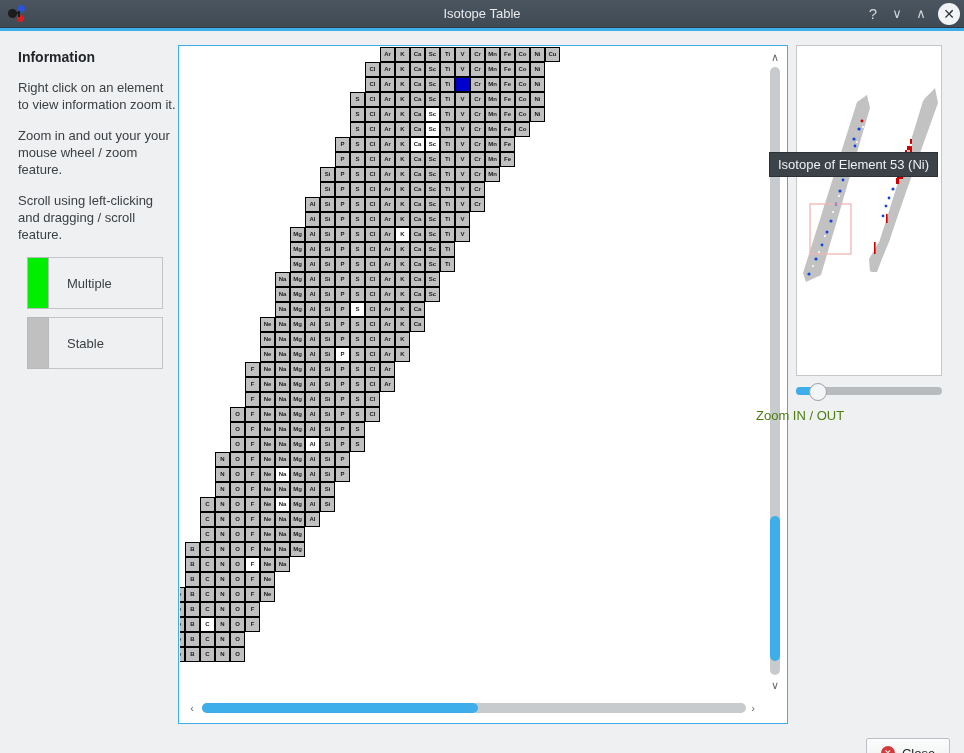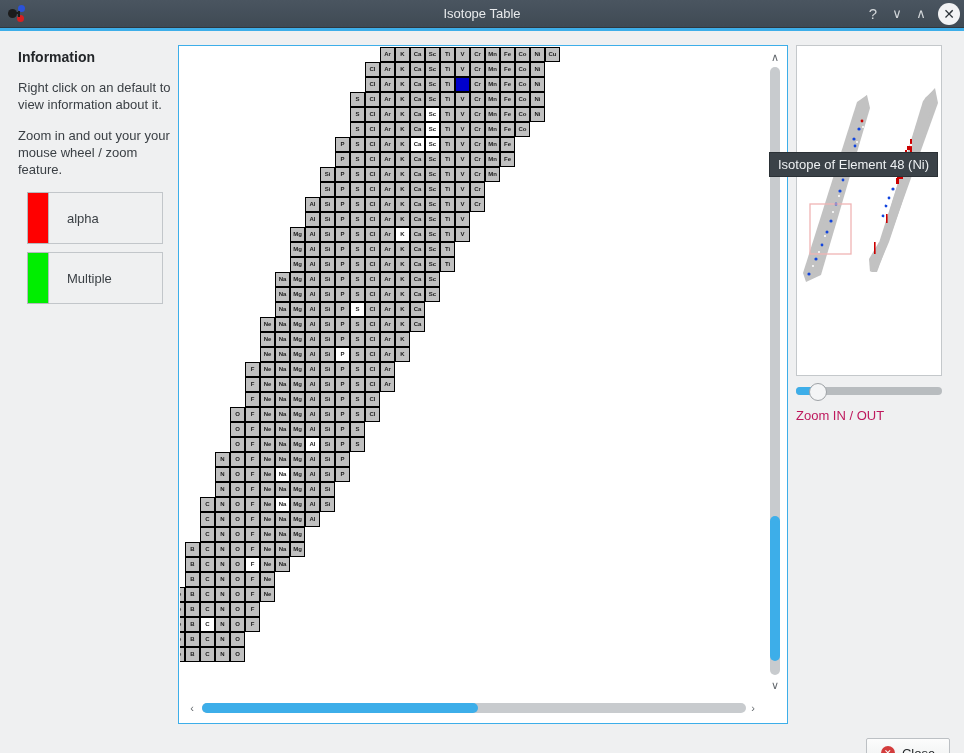--- a/index.html
+++ b/index.html
@@ -165,22 +165,22 @@
   }
   #zs-fill {
     position: absolute; left: 0; top: 4px; width: 22px; height: 8px;
     background: #3daee9; border-radius: 4px 0 0 4px;
   }
   #zs-handle {
     position: absolute; left: 13px; top: 0px; width: 18px; height: 18px;
     background: #f4f5f6; border: 1px solid #9ea2a6; border-radius: 50%;
   }
   #zoom-label {
-    position: absolute; left: 796px; top: 377px;
-    font-size: 13px; color: #be185d;
+    position: absolute; left: 756px; top: 377px;
+    font-size: 13px; color: #4d7c0f;
   }
 
   
   #close-button {
     position: absolute; left: 866px; top: 707px;
     width: 84px; height: 30px;
     background: linear-gradient(to bottom,#fcfcfc,#eceeef);
     border: 1px solid #bcc0c4; border-radius: 2px;
     display: flex; align-items: center; justify-content: center;
     font-size: 13px; color: #232629;
@@ -208,30 +208,31 @@
   <div class="win-btn" id="btn-min">∨</div>
   <div class="win-btn" id="btn-max">∧</div>
   <div id="btn-close">✕</div>
 </div>
 <div id="accent-strip"></div>
 
 <div id="content">
 
   <div id="info-panel">
     <div id="info-title">Information</div>
-    <p class="info-para">Right click on an default to view information about it.</p>
+    <p class="info-para">Right click on an element to view information zoom it.</p>
     <p class="info-para">Zoom in and out your your mouse wheel / zoom feature.</p>
+    <p class="info-para">Scroll using left-clicking and dragging / scroll feature.</p>
     <div id="legend-list">
-        <div class="legend-item">
-          <div class="legend-swatch" style="background: rgb(255, 0, 0);"></div>
-          <div class="legend-label">alpha</div>
-        </div>
         <div class="legend-item">
           <div class="legend-swatch" style="background: rgb(0, 238, 0);"></div>
           <div class="legend-label">Multiple</div>
+        </div>
+        <div class="legend-item">
+          <div class="legend-swatch" style="background: rgb(192, 192, 192);"></div>
+          <div class="legend-label">Stable</div>
         </div>
       </div>
   </div>
 
   <div id="chart-frame">
     <div id="chart-viewport">
       <div id="grid-layer">
           <div class="cell c-stable" style="left: 200px; top: 0px;">Ar</div>
           <div class="cell c-stable" style="left: 215px; top: 0px;">K</div>
           <div class="cell c-stable" style="left: 230px; top: 0px;">Ca</div>
@@ -626,21 +627,21 @@
           <div class="cell c-stable" style="left: 35px; top: 585px;">N</div>
           <div class="cell c-stable" style="left: 50px; top: 585px;">O</div>
           <div class="cell c-stable" style="left: -10px; top: 600px;">Be</div>
           <div class="cell c-stable" style="left: 5px; top: 600px;">B</div>
           <div class="cell c-stable" style="left: 20px; top: 600px;">C</div>
           <div class="cell c-stable" style="left: 35px; top: 600px;">N</div>
           <div class="cell c-stable" style="left: 50px; top: 600px;">O</div>
         </div>
     </div>
 
-    <div id="tooltip">Isotope of Element 48 (Ni)</div>
+    <div id="tooltip">Isotope of Element 53 (Ni)</div>
 
     <div id="vscroll">
       <div class="arrow" id="vs-up">∧</div>
       <div id="vs-track"></div>
       <div id="vs-thumb"></div>
       <div class="arrow" id="vs-down">∨</div>
     </div>
 
     <div id="hscroll">
       <div class="arrow" id="hs-left">‹</div>

